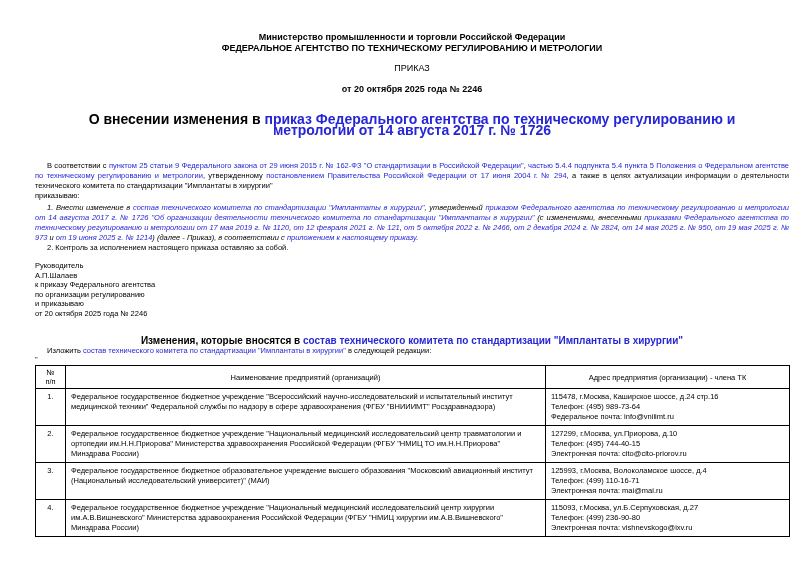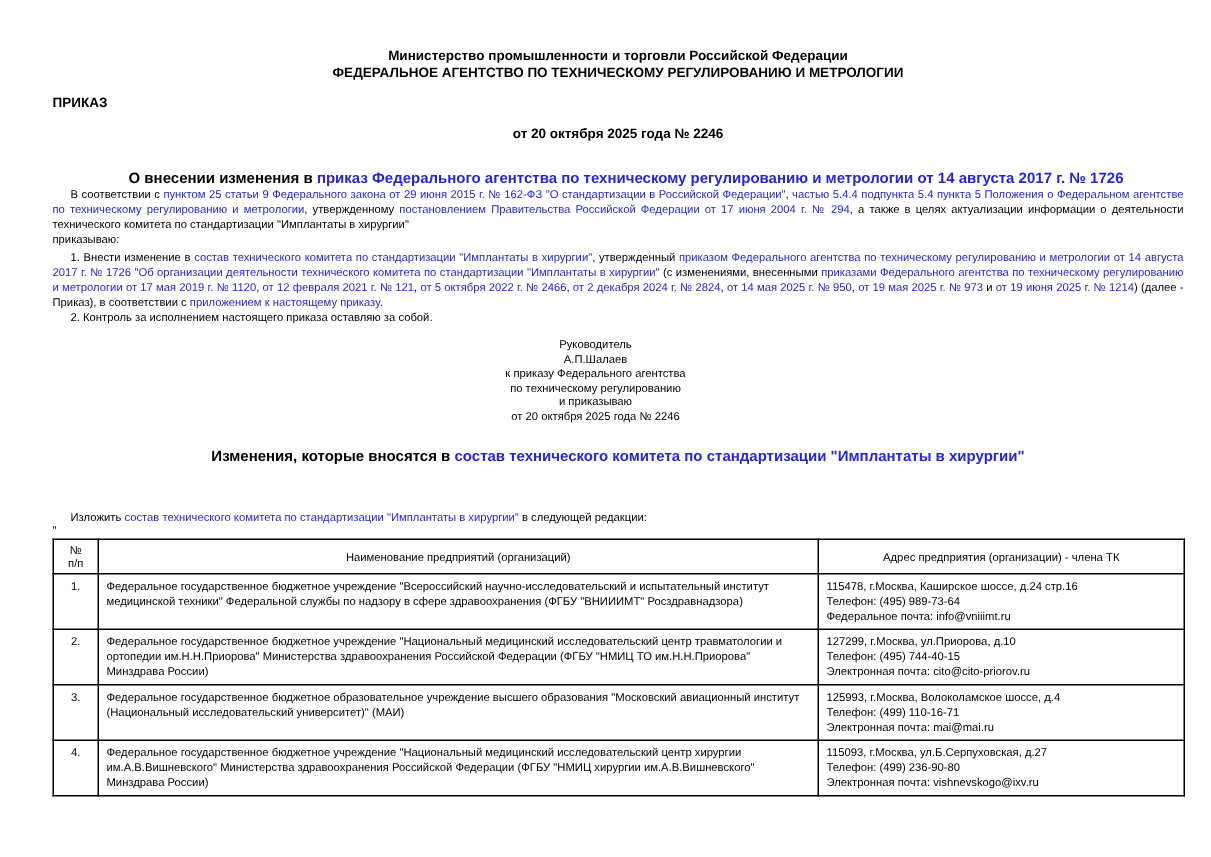--- a/index.html
+++ b/index.html
@@ -1,39 +1,39 @@
 <!DOCTYPE html>
 <html><head>
 <meta charset="utf-8">
 <style>
   * { margin:0; padding:0; box-sizing:border-box; }
   html,body { width:807px; height:571px; background:#ffffff; overflow:hidden; }
   body { font-family:"Liberation Sans", sans-serif; color:#000; }
   .page { padding:32px 18px 0 35px; width:807px; }
 
   .hdr { text-align:center; font-weight:bold; font-size:9px; line-height:11px; }
-  .doc-type { text-align:left; font-weight:bold; font-size:9px; margin-top:9px; }
+  .doc-type { text-align:center; font-weight:normal; font-size:9px; margin-top:9px; }
   .doc-date { text-align:center; font-weight:bold; font-size:9px; margin-top:11px; }
-  .title { text-align:right; font-weight:bold; font-size:10px; line-height:11px; margin-top:20px; padding:0 40px; }
+  .title { text-align:center; font-weight:bold; font-size:14px; line-height:11px; margin-top:20px; padding:0 40px; }
 
   .body-text { font-size:7.5px; line-height:10px; text-align:justify; }
   .para { margin:0; }
   .indent { text-indent:12px; }
-  .intro { }
+  .intro { margin-top:25px; }
   .enact { text-align:left; }
-  .item1 { margin-top:2px; }
+  .item1 { margin-top:2px;font-style:italic; }
 
   .doc-link { color:#2626d6; cursor:pointer; }
   .doc-plain { color:#000; }
 
-  .sig { text-align:center; font-size:7.5px; line-height:9.5px; margin-top:8px; padding-right:30px; }
+  .sig { text-align:left; font-size:7.5px; line-height:9.5px; margin-top:8px; padding-right:30px; }
 
   .heading2 { text-align:center; font-weight:bold; font-size:10px; margin-top:17px; }
 
-  .izl { margin-top:30px; text-align:left; }
+  .izl { text-align:left; }
   .quote-mark { font-size:7.5px; line-height:8px; }
 
   table { border-collapse:collapse; width:754px; margin-top:1px; font-size:7.5px; table-layout:fixed; }
   th, td { border:1px solid #000; }
   th { font-weight:normal; text-align:center; vertical-align:middle; padding:2px 3px; line-height:9px; height:22px; }
   td { vertical-align:top; padding:3px 5px; line-height:10px; height:32px; }
   .c-num { text-align:center; padding-top:3px; }
   .col-num { width:30px; }
   .col-name { width:480px; }
   .col-addr { width:244px; }
@@ -57,21 +57,21 @@
     <div class="para indent intro"><span class="doc-plain">В соответствии с </span><span class="doc-link">пунктом 25 статьи 9 Федерального закона от 29 июня 2015 г. № 162-ФЗ "О стандартизации в Российской Федерации"</span><span class="doc-plain">, </span><span class="doc-link">частью 5.4.4 подпункта 5.4 пункта 5 Положения о Федеральном агентстве по техническому регулированию и метрологии</span><span class="doc-plain">, утвержденному </span><span class="doc-link">постановлением Правительства Российской Федерации от 17 июня 2004 г. № 294</span><span class="doc-plain">, а также в целях актуализации информации о деятельности технического комитета по стандартизации "Имплантаты в хирургии"</span></div>
     <div class="para enact">приказываю:</div>
     <div class="para indent item1"><span class="doc-plain">1. Внести изменение в </span><span class="doc-link">состав технического комитета по стандартизации "Имплантаты в хирургии"</span><span class="doc-plain">, утвержденный </span><span class="doc-link">приказом Федерального агентства по техническому регулированию и метрологии от 14 августа 2017 г. № 1726 "Об организации деятельности технического комитета по стандартизации "Имплантаты в хирургии"</span><span class="doc-plain"> (с изменениями, внесенными </span><span class="doc-link">приказами Федерального агентства по техническому регулированию и метрологии от 17 мая 2019 г. № 1120</span><span class="doc-plain">, </span><span class="doc-link">от 12 февраля 2021 г. № 121</span><span class="doc-plain">, </span><span class="doc-link">от 5 октября 2022 г. № 2466</span><span class="doc-plain">, </span><span class="doc-link">от 2 декабря 2024 г. № 2824</span><span class="doc-plain">, </span><span class="doc-link">от 14 мая 2025 г. № 950</span><span class="doc-plain">, </span><span class="doc-link">от 19 мая 2025 г. № 973</span><span class="doc-plain"> и </span><span class="doc-link">от 19 июня 2025 г. № 1214</span><span class="doc-plain">) (далее - Приказ), в соответствии с </span><span class="doc-link">приложением к настоящему приказу</span><span class="doc-plain">.</span></div>
     <div class="para indent">2. Контроль за исполнением настоящего приказа оставляю за собой.</div>
   </div>
 
   <div class="sig">
     <div>Руководитель</div>
     <div>А.П.Шалаев</div>
     <div>к приказу Федерального агентства</div>
-    <div>по техническому регулированию</div>
+    <div>по организации регулированию</div>
     <div>и приказываю</div>
     <div>от 20 октября 2025 года № 2246</div>
   </div>
 
   <div class="heading2"><span class="doc-plain">Изменения, которые вносятся в </span><span class="doc-link">состав технического комитета по стандартизации "Имплантаты в хирургии"</span></div>
 
   <div class="body-text">
     <div class="para indent izl"><span class="doc-plain">Изложить </span><span class="doc-link">состав технического комитета по стандартизации "Имплантаты в хирургии"</span><span class="doc-plain"> в следующей редакции:</span></div>
     <div class="quote-mark">"</div>
   </div>

